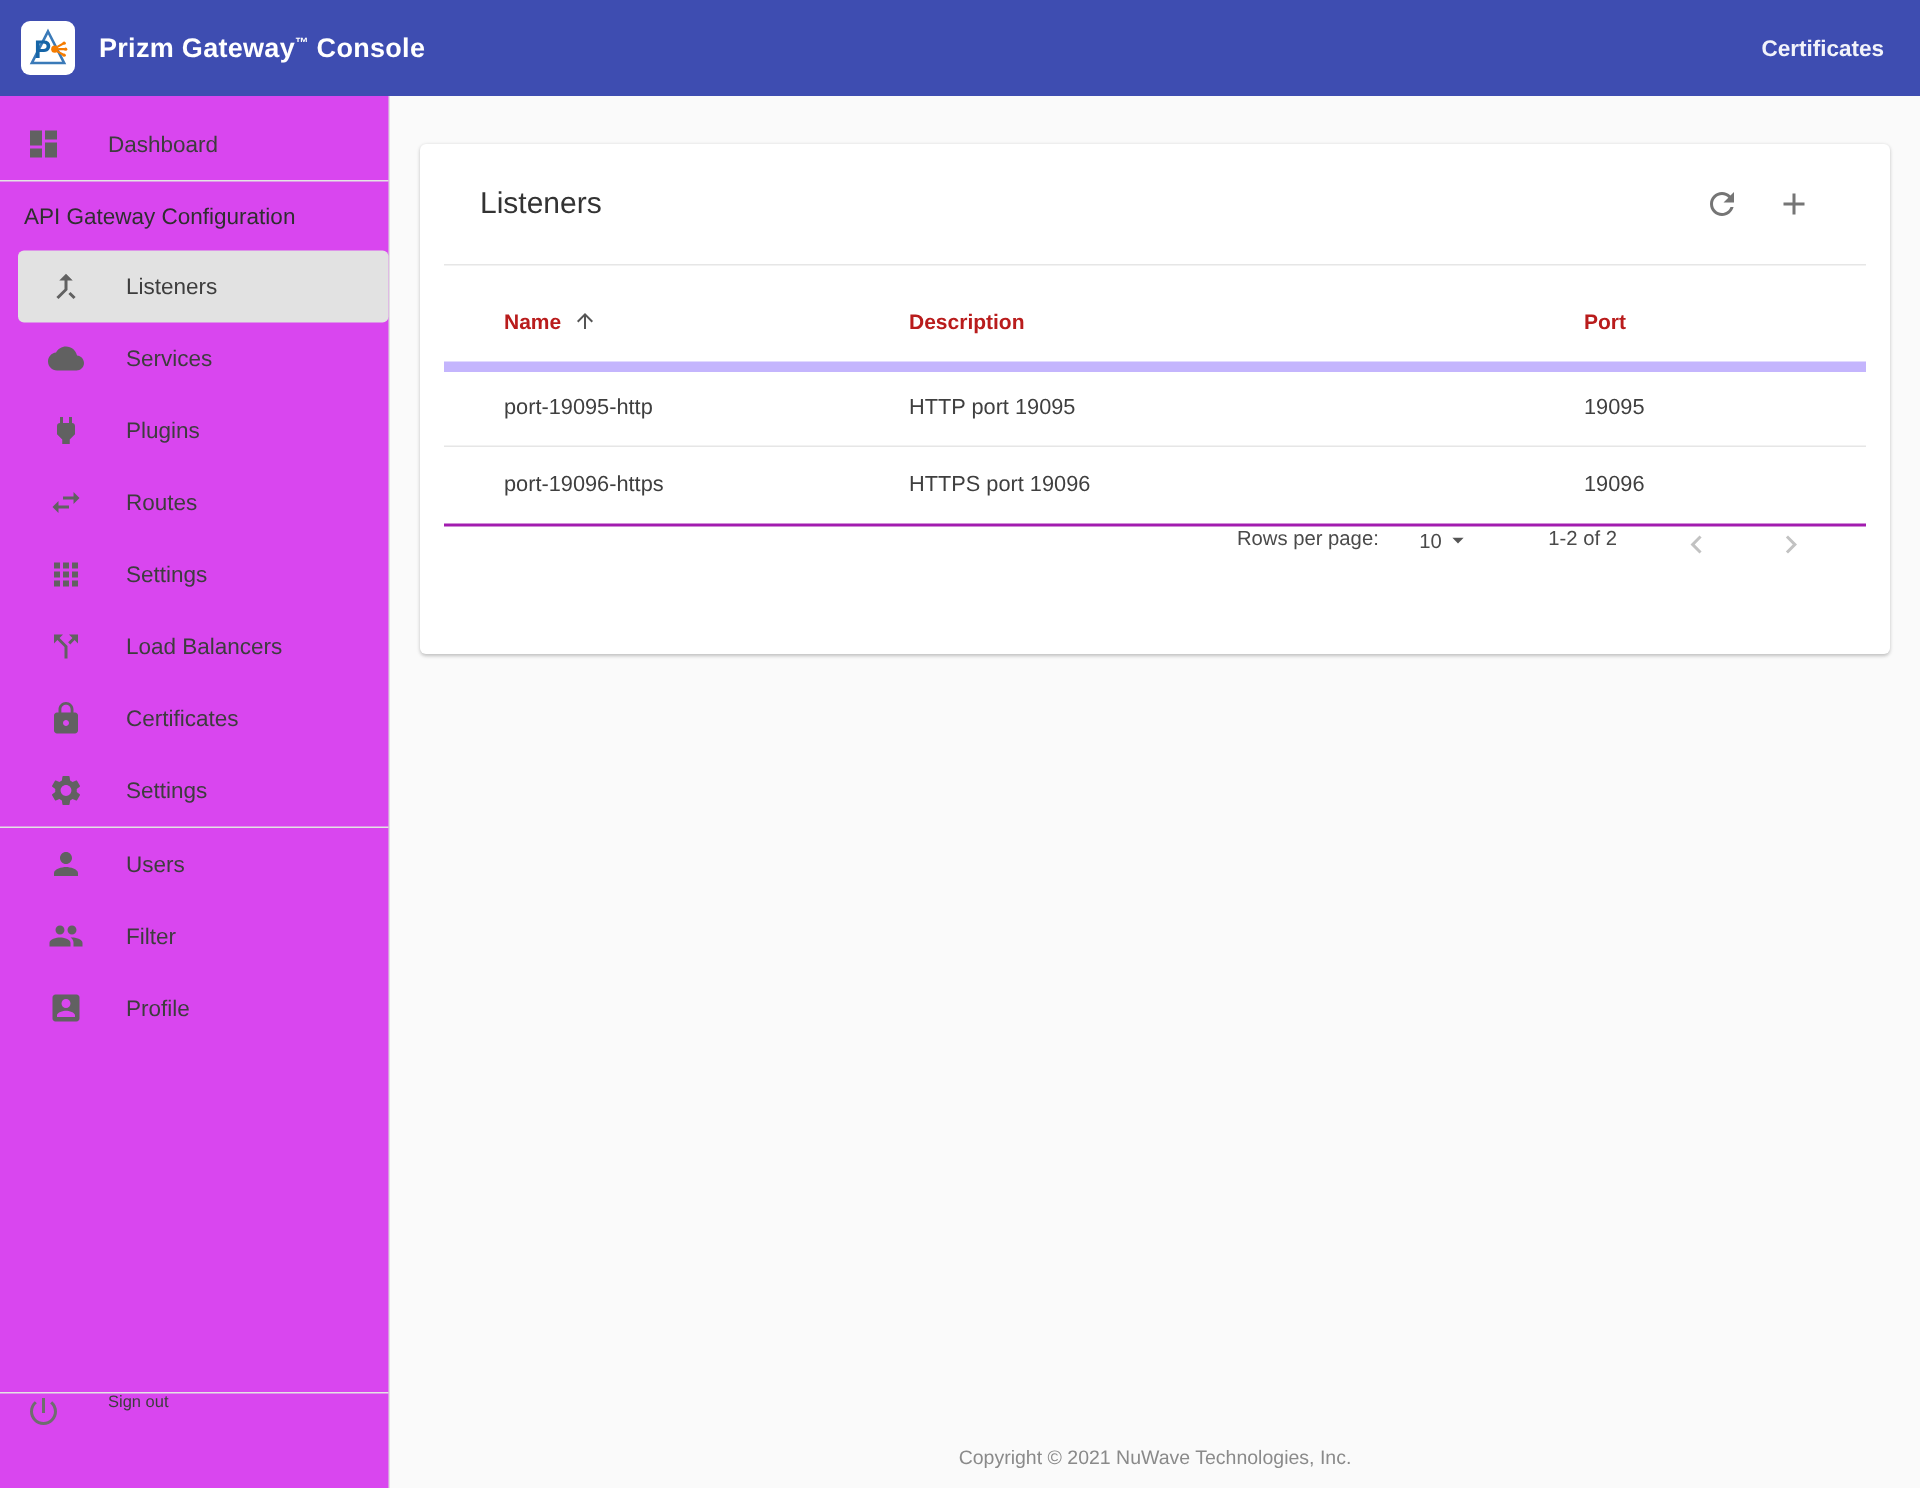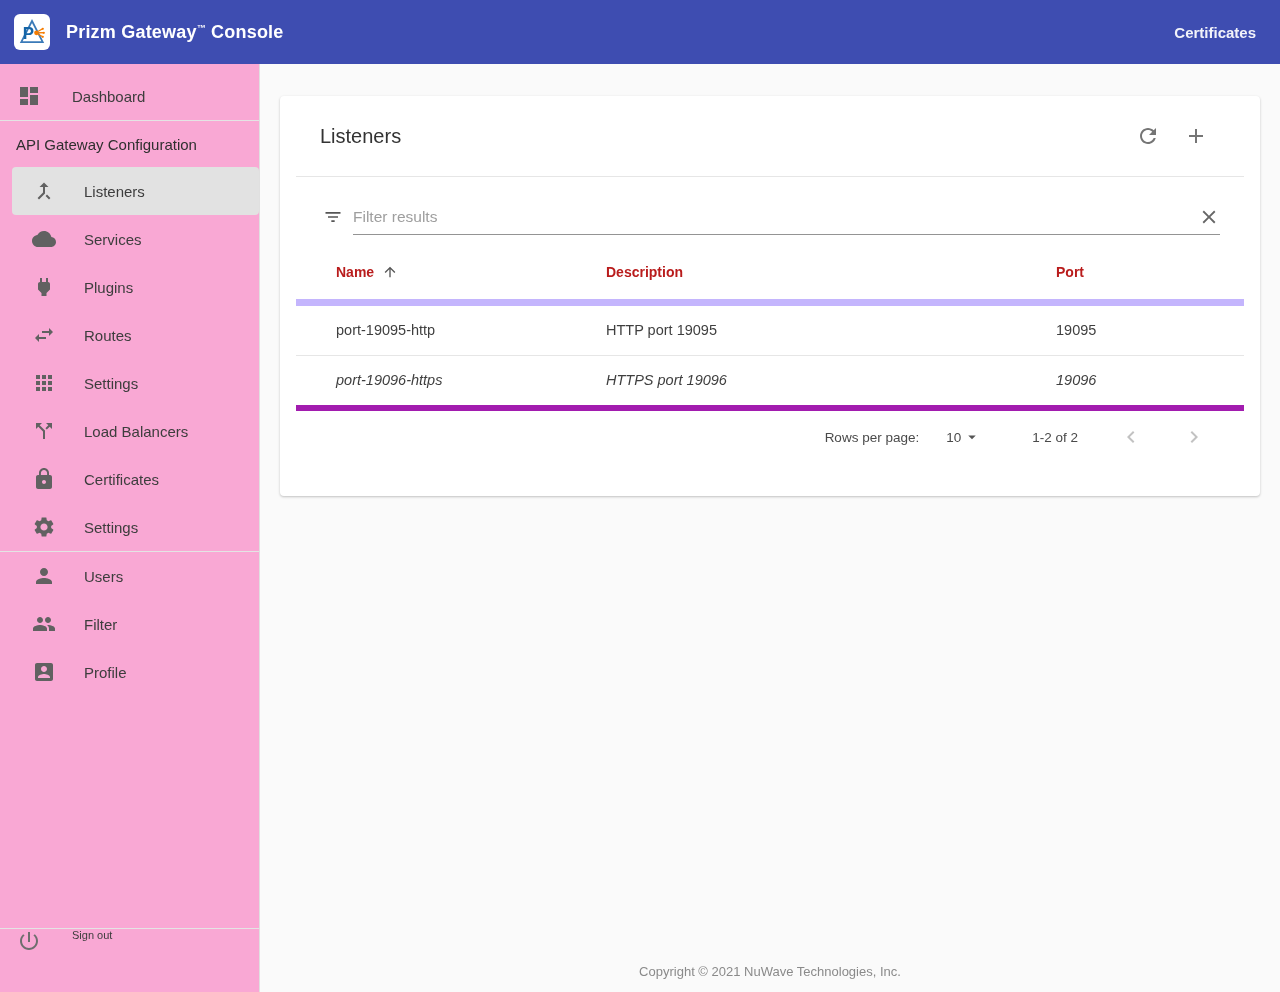--- a/index.html
+++ b/index.html
@@ -21,21 +21,21 @@
     width:36px; height:36px; background:#fff; border-radius:6px;
     display:flex; align-items:center; justify-content:center; position:relative;
   }
   .app-title { color:#fff; font-size:18px; font-weight:600; margin-left:16px; letter-spacing:.2px; }
   .app-title sup { font-size:9px; vertical-align:top; position:relative; top:1px; }
   .user-label { margin-left:auto; color:#f2f3fa; font-size:15px; font-weight:600; }
 
   
   .shell { display:flex; flex:1; min-height:0; }
   .sidebar {
-    flex:0 0 260px; width:260px; background:#f9a8d4;
+    flex:0 0 260px; width:260px; background:#d946ef;
     border-right:1px solid #e0e0e0; display:flex; flex-direction:column;
   }
   .nav-pad-top { height:8px; }
   .nav-item {
     height:48px; display:flex; align-items:center; cursor:pointer;
     font-size:15px; color:#3d3d3d; padding-left:32px;
   }
   .nav-item .label { margin-left:28px; white-space:nowrap; }
   .nav-item.top-level { padding-left:17px; }
   .nav-item.top-level .label { margin-left:31px; }
@@ -94,27 +94,27 @@
   table.listeners col.c-name { width:270px; }
   table.listeners col.c-desc { width:450px; }
   table.listeners th {
     height:57px; text-align:left; font-weight:700; font-size:14px; color:#b91c1c;
     padding:0 0 0 40px; border-bottom:7px solid #c4b5fd;
   }
   table.listeners td {
     height:53px; font-size:14.5px; color:#3f3f3f;
     padding:0 0 0 40px; border-bottom:1px solid #e6e6e6;
   }
-  table.listeners tbody tr:last-child td { border-bottom:6px solid #a21caf;font-style:italic; }
+  table.listeners tbody tr:last-child td { border-bottom:2px solid #a21caf; }
   table.listeners tbody tr { cursor:pointer; }
   .sort-wrap { display:inline-flex; align-items:center; cursor:pointer; }
   .sort-icon { width:16px; height:16px; margin-left:8px; color:#555; }
 
   .pagination {
-    height:52px; display:flex; align-items:center; justify-content:flex-end;
+    height:52px; display:flex; align-items:flex-start; justify-content:flex-end;
     padding-right:54px; font-size:13.5px; color:#4a4a4a;gap:13px;
   }
   .card-bottom-pad { height:33px; }
   .rpp-label { margin-right:14px; }
   .rpp-select { display:inline-flex; align-items:center; cursor:pointer; margin-right:38px; }
   .rpp-select svg { width:18px; height:18px; color:#555; margin-left:2px; }
   .range-label { margin-right:28px; }
   .page-btn {
     background:none; border:none; padding:0; width:24px; height:24px;
     color:#c2c2c2; display:flex; align-items:center; justify-content:center; cursor:default;
@@ -261,33 +261,20 @@
                 </svg>
             </button>
             <button class="icon-btn">
               <svg viewBox="0 0 24 24" fill="currentColor">
                   <path d="M19 13h-6v6h-2v-6H5v-2h6V5h2v6h6v2z"></path>
                 </svg>
             </button>
           </div>
         </div>
 
-        <div class="filter-row">
-          <svg class="filter-glyph" viewBox="0 0 24 24" fill="currentColor">
-              <path d="M10 18h4v-2h-4v2zM3 6v2h18V6H3zm3 7h12v-2H6v2z"></path>
-            </svg>
-          <div class="filter-input-wrap">
-            <input class="filter-input" type="text" value="" placeholder="Filter results" style="">
-            <button class="clear-btn">
-              <svg viewBox="0 0 24 24" fill="currentColor">
-                  <path d="M19 6.41 17.59 5 12 10.59 6.41 5 5 6.41 10.59 12 5 17.59 6.41 19 12 13.41 17.59 19 19 17.59 13.41 12z"></path>
-                </svg>
-            </button>
-          </div>
-        </div>
 
         <table class="listeners">
           <colgroup>
               <col class="c-name">
               <col class="c-desc">
               <col>
             </colgroup>
           <thead>
             <tr>
               <th>

